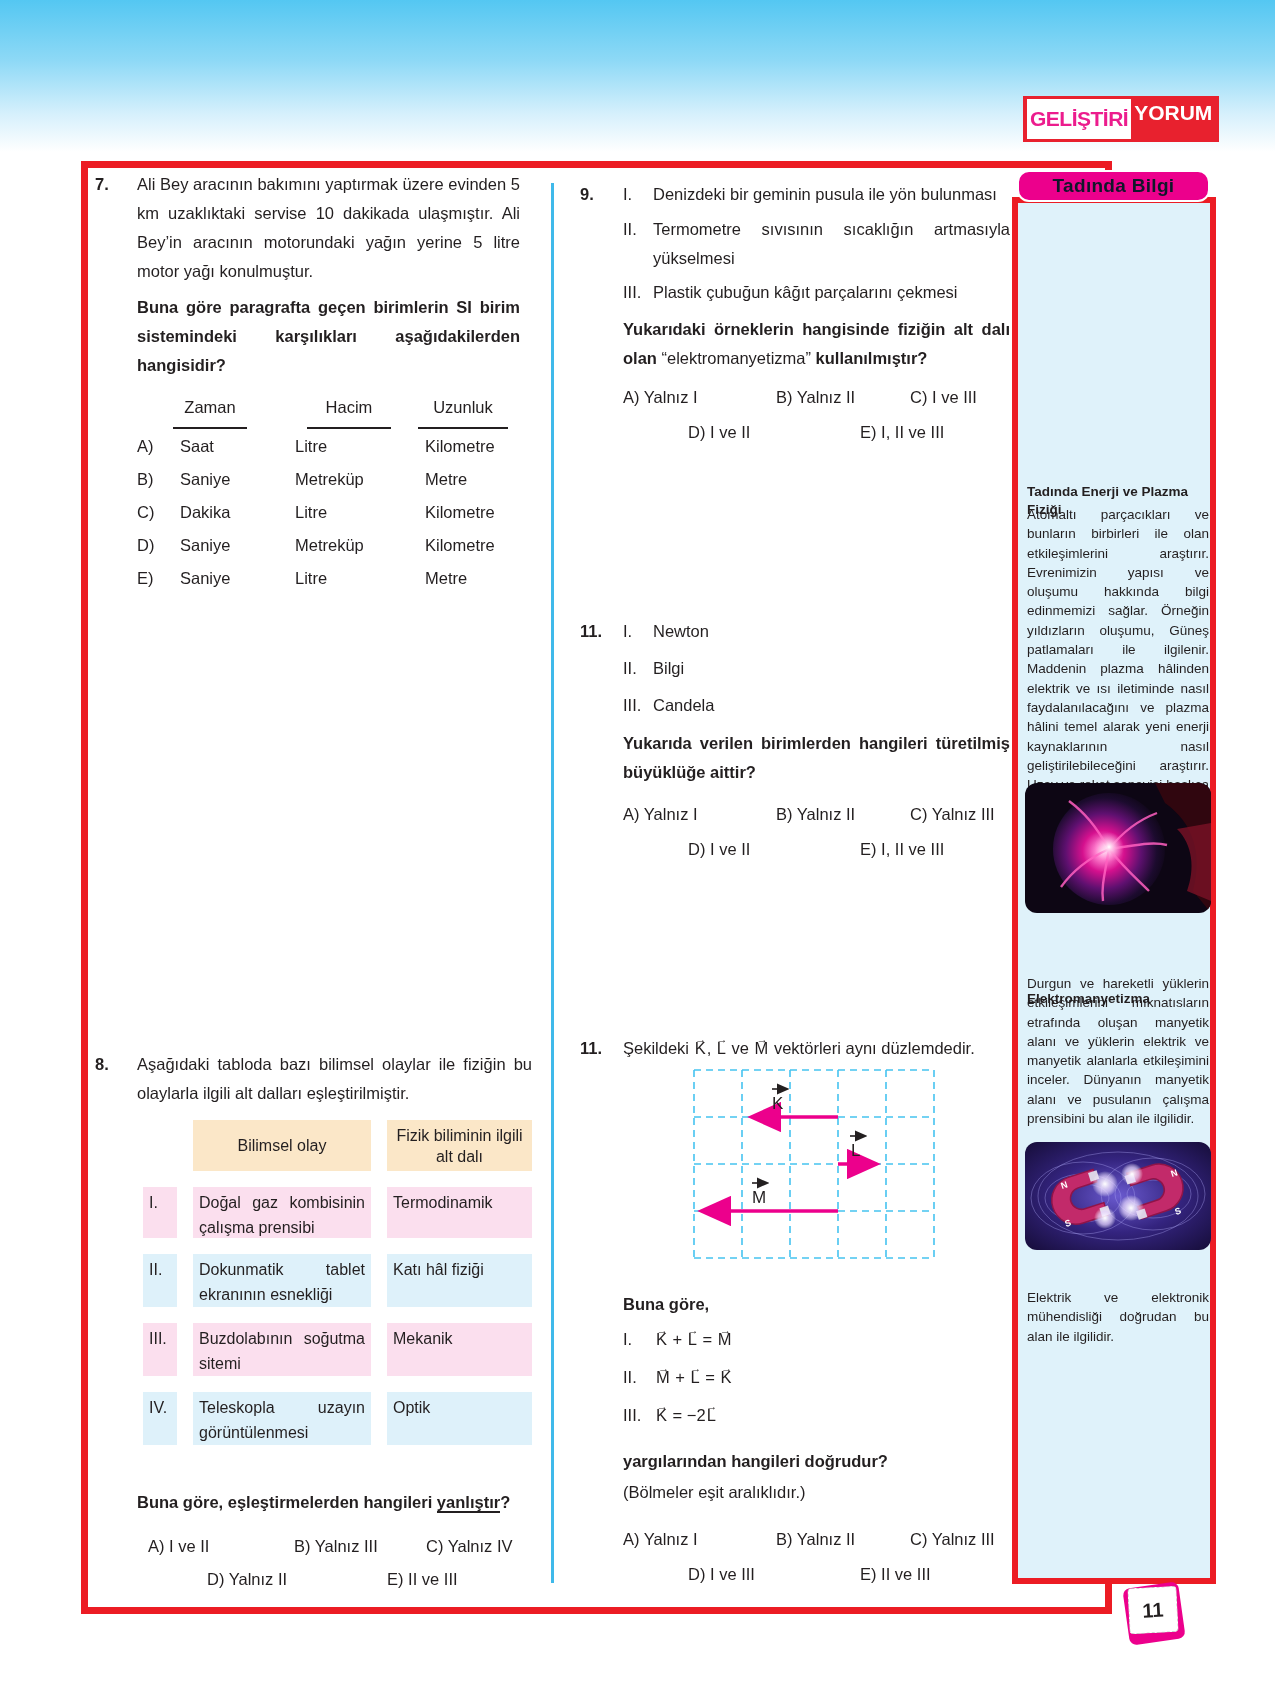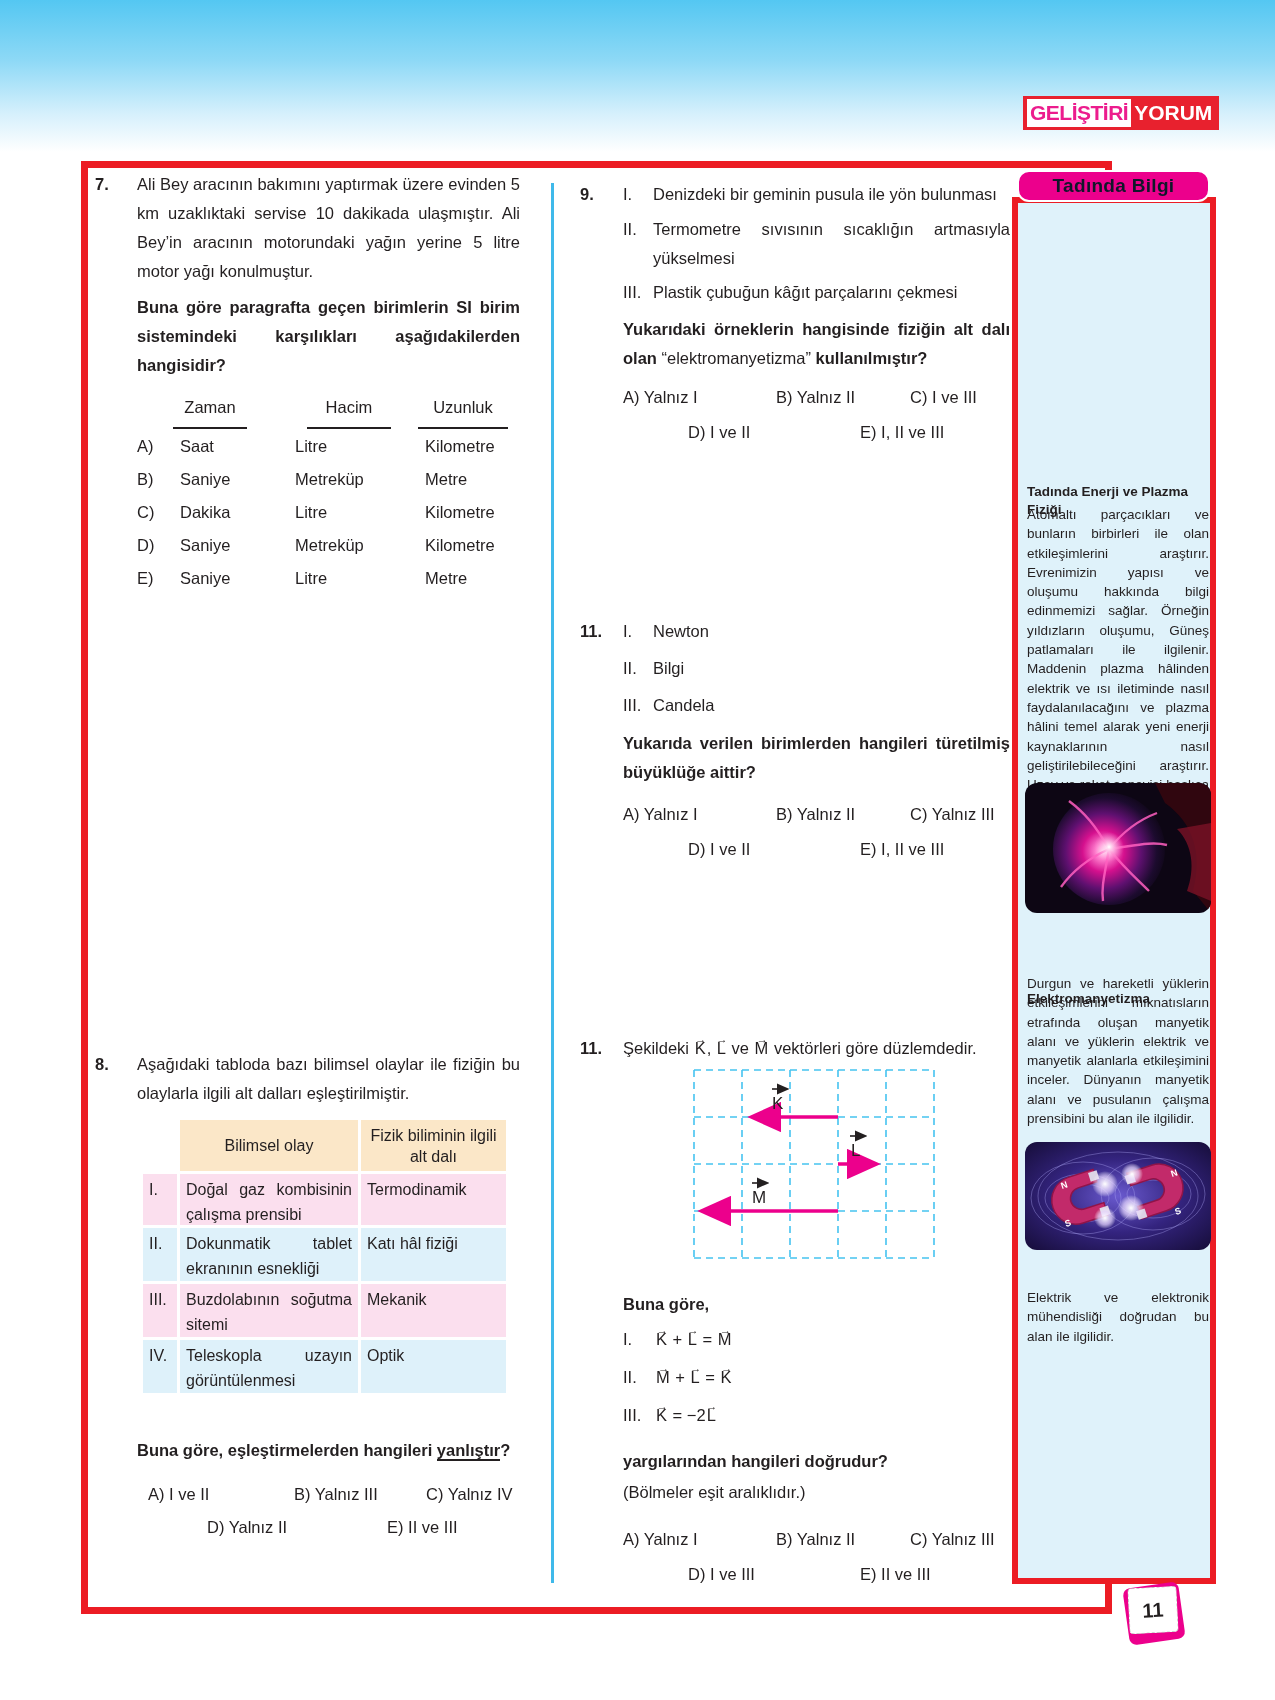--- a/index.html
+++ b/index.html
@@ -10,21 +10,21 @@
     color:#231F20; font-size:16.5px;
   }
   .top-gradient {
     position:absolute; left:0; top:0; width:1275px; height:152px;
     background:linear-gradient(180deg,#54C7F2 0%,#8ED9F6 40%,#D6F0FC 75%,#ffffff 100%);
   }
   
   .logo { position:absolute; left:1023px; top:96px; display:flex; align-items:stretch;
     background:#E8212E; padding:3px 4px; z-index:8; }
   .logo-left { background:#ffffff; color:#EC1C8D; font-weight:bold; font-size:21px;
-    padding:2px 3px; letter-spacing:-0.5px; }
+    padding:8px 3px; letter-spacing:-0.5px; }
   .logo-right { color:#ffffff; font-weight:bold; font-size:21px; padding:2px 3px; }
   
   .main-box { position:absolute; left:81px; top:161px; width:1031px; height:1453px;
     border:7px solid #EC1C24; background:#ffffff; z-index:1; }
   .divider { position:absolute; left:551px; top:183px; width:3px; height:1400px;
     background:#3FB9EA; z-index:2; }
   .sidebar { position:absolute; left:1012px; top:197px; width:204px; height:1387px;
     border:6px solid #EC1C24; background:#DFF2FA; z-index:4; }
   .tab { position:absolute; left:1017px; top:170px; width:193px; height:32px;
     background:#EC008C; border:2px solid #ffffff; border-radius:12px; color:#0f172a;
@@ -49,21 +49,21 @@
   .opt-row { position:relative; height:29px; }
   .opt { position:absolute; white-space:nowrap; }
   .u { border-bottom:2px solid #231F20; }
   
   .q7table { position:relative; height:210px; margin-top:13px; }
   .q7h { position:absolute; top:0; text-align:center; border-bottom:2px solid #231F20;
     padding-bottom:5px; }
   .q7cell { position:absolute; white-space:nowrap; }
   
   .q8table { display:grid; grid-template-columns:34px 178px 145px;
-    grid-template-rows:51px 51px 53px 53px 53px; gap:3px; margin-top:12px; margin-left:6px;
+    grid-template-rows:51px 51px 53px 53px 53px; gap:16px; margin-top:12px; margin-left:6px;
     font-size:16px; line-height:25px; }
   .q8table .cell { padding:3px 6px; }
   .q8table .hdr { background:#FBE7C8; display:flex; align-items:center;
     justify-content:center; text-align:center; line-height:21px; }
   .q8table .blank { background:transparent; }
   .q8table .pink { background:#FBDFEE; }
   .q8table .blue { background:#DEF1FA; }
   .q8table .ev { text-align:justify; }
   
   .vec { position:relative; display:inline-block; margin:0 1px; }
@@ -234,21 +234,21 @@
         <span class="opt" style="left:65px;">D) I ve II</span>
         <span class="opt" style="left:237px;">E) I, II ve III</span>
       </div>
     </div>
   </div>
 </div>
 
 <div class="qblock" style="left:580px; top:1034px; width:430px; height:560px; position:absolute;">
   <div class="abs" style="left:0; top:0; width:430px; display:flex;">
     <span class="qnum" style="width:43px;">11.</span>
-    <span><span>Şekildeki </span><span class="vec">K</span><span>, </span><span class="vec">L</span><span> ve </span><span class="vec">M</span><span> vektörleri göre düzlemdedir.</span></span>
+    <span><span>Şekildeki </span><span class="vec">K</span><span>, </span><span class="vec">L</span><span> ve </span><span class="vec">M</span><span> vektörleri aynı düzlemdedir.</span></span>
   </div>
 
   <svg class="abs" style="left:108px; top:30px;" width="252" height="200" viewBox="0 0 252 200">
     <defs>
       <marker id="ahm" markerWidth="10" markerHeight="9" refX="8" refY="4.5" orient="auto">
         <path d="M0,0 L10,4.5 L0,9 Z" fill="#EC008C"></path>
       </marker>
       <marker id="ahd" markerWidth="8" markerHeight="7" refX="6.5" refY="3.5" orient="auto">
         <path d="M0,0 L8,3.5 L0,7 Z" fill="#231F20"></path>
       </marker>

